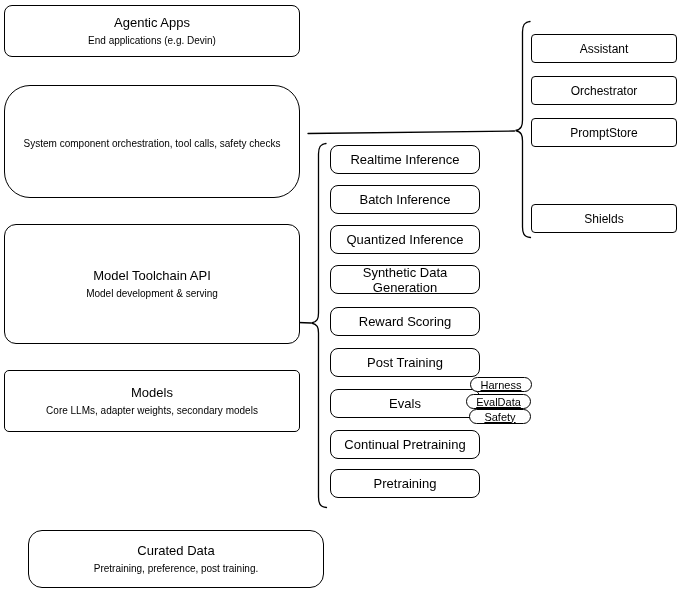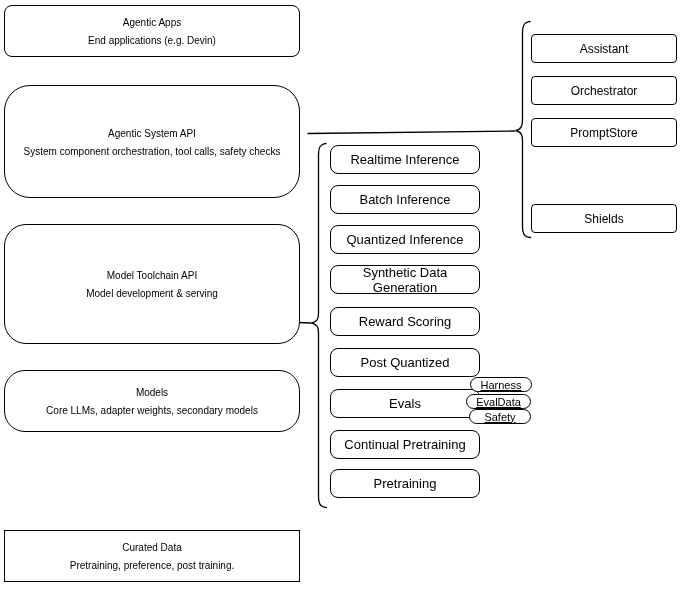--- a/index.html
+++ b/index.html
@@ -21,28 +21,28 @@
     border: 1.3px solid #000000;
     display: flex;
     flex-direction: column;
     align-items: center;
     justify-content: center;
     text-align: center;
   }
 
   
   .lbox { left: 4px; width: 296px; }
-  .lbox .title { font-size: 10px; line-height: 16px; }
+  .lbox .title { font-size: 13px; line-height: 16px; }
   .lbox .sub   { font-size: 10px; line-height: 13px; margin-top: 3px; }
   #lbox-0 { top: 5px;   height: 52px;  border-radius: 8px;  }
   #lbox-1 { top: 85px;  height: 113px; border-radius: 26px; }
-  #lbox-2 { top: 224px; height: 120px; border-radius: 22px; }
-  #lbox-3 { top: 370px; height: 62px;  border-radius: 21px;  }
+  #lbox-2 { top: 224px; height: 120px; border-radius: 12px; }
+  #lbox-3 { top: 370px; height: 62px;  border-radius: 5px;  }
   #lbox-4 { top: 448px; height: 62px;  border-radius: 9px;  }
-  #lbox-5 { top: 530px; height: 52px;  border-radius: 0;  }
+  #lbox-5 { top: 530px; height: 58px;  border-radius: 14px; margin-left: 24px;  }
 
   
   .mbox {
     left: 330px; width: 150px; height: 29px;
     border-radius: 8px;
     font-size: 13px;
     z-index: 1;
   }
   #mbox-0 { top: 145px; }
   #mbox-1 { top: 185px; }
@@ -102,42 +102,41 @@
     <path d="M298,322.5 L311,323"></path>
     <path d="M326,143.5 C319.5,144 318.5,148.5 318.5,154 L318.5,313 C318.5,318.5 317.5,321.7 311.5,323 C317.5,324.3 318.5,327.5 318.5,333 L318.5,497 C318.5,502.5 319.5,507 326.5,507.5"></path>
     <path d="M530,21.5 C523.5,22 522.5,26.5 522.5,32 L522.5,120 C522.5,125.5 521.5,129.2 515.5,130.5 C521.5,131.8 522.5,135.5 522.5,141 L522.5,227 C522.5,232.5 523.5,237 530.5,237.5"></path>
   </svg>
 
   <div class="node lbox" id="lbox-0">
     <div class="title">Agentic Apps</div>
     <div class="sub">End applications (e.g. Devin)</div>
   </div>
   <div class="node lbox" id="lbox-1">
-    <div class="title">Agentic System API</div>
     <div class="sub">System component orchestration, tool calls, safety checks</div>
   </div>
   <div class="node lbox" id="lbox-2">
     <div class="title">Model Toolchain API</div>
     <div class="sub">Model development &amp; serving</div>
   </div>
   <div class="node lbox" id="lbox-3">
     <div class="title">Models</div>
     <div class="sub">Core LLMs, adapter weights, secondary models</div>
   </div>
   <div class="node lbox" id="lbox-5">
     <div class="title">Curated Data</div>
     <div class="sub">Pretraining, preference, post training.</div>
   </div>
 
   <div class="node mbox" id="mbox-0">Realtime Inference</div>
   <div class="node mbox" id="mbox-1">Batch Inference</div>
   <div class="node mbox" id="mbox-2">Quantized Inference</div>
   <div class="node mbox" id="mbox-3">Synthetic Data Generation</div>
   <div class="node mbox" id="mbox-4">Reward Scoring</div>
-  <div class="node mbox" id="mbox-5">Post Quantized</div>
+  <div class="node mbox" id="mbox-5">Post Training</div>
   <div class="node mbox" id="mbox-6">Evals</div>
   <div class="node mbox" id="mbox-7">Continual Pretraining</div>
   <div class="node mbox" id="mbox-8">Pretraining</div>
 
   <div class="node pill" id="pill-0">Harness</div>
   <div class="node pill" id="pill-1">EvalData</div>
   <div class="node pill" id="pill-2">Safety</div>
 
   <div class="node rbox" id="rbox-0">Assistant</div>
   <div class="node rbox" id="rbox-1">Orchestrator</div>

